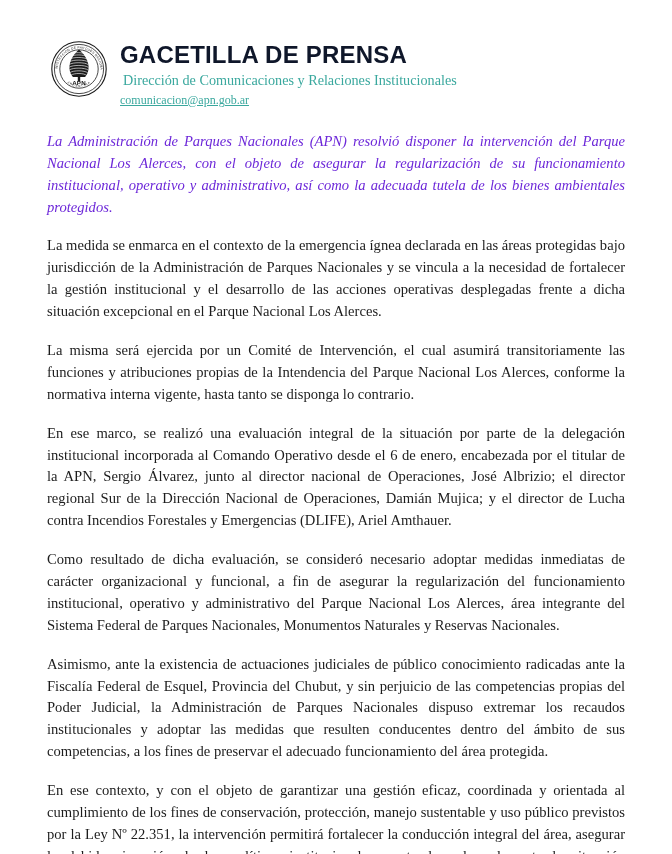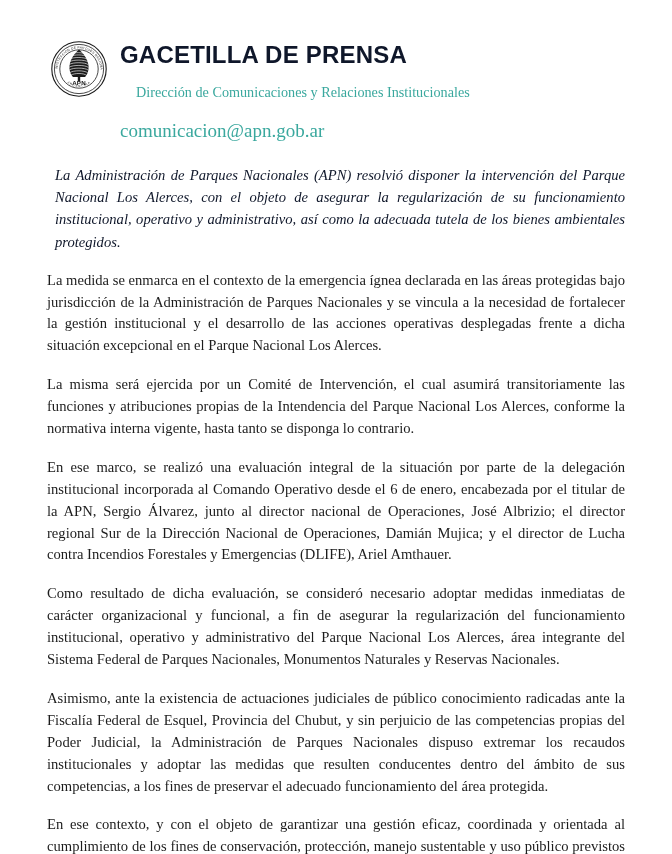--- a/index.html
+++ b/index.html
@@ -53,30 +53,31 @@
     line-height: 1.05;
     margin: 0 0 4px 0;
     white-space: nowrap;
   }
 
   .brand-sub {
     font-family: "Liberation Serif", "DejaVu Serif", serif;
     font-size: 14.2px;
     color: #3aa89e;
     line-height: 1.32;
-    margin: 16px;
+    margin: 3px;
     white-space: nowrap;
   }
   .brand-mail {
     font-family: "Liberation Serif", "DejaVu Serif", serif;
-    font-size: 19px;
+    font-size: 12px;
     color: #3aa89e;
     line-height: 1.32;
     margin: 0;
     white-space: nowrap;
+    text-decoration: underline;
   }
 
   
   .content {
     padding: 0 47px 0 47px;
   }
 
   .doc-title {
     font-family: "Liberation Serif", "DejaVu Serif", serif;
     font-weight: bold;
@@ -86,22 +87,22 @@
     margin: 45px 0 0 0;
     letter-spacing: -0.15px;
   }
 
   .lead {
     font-family: "Liberation Serif", "DejaVu Serif", serif;
     font-style: italic;
     font-size: 14.6px;
     line-height: 1.52;
     text-align: justify;
-    color: #0f172a;
-    margin: 21px 0 0 8px;
+    color: #6d28d9;
+    margin: 21px 0 0 0;
   }
 
   p.body-par {
     font-family: "Liberation Serif", "DejaVu Serif", serif;
     font-size: 14.6px;
     line-height: 1.5;
     text-align: justify;
     color: #1c1c1c;
     margin: 17px 0 0 0;
   }

